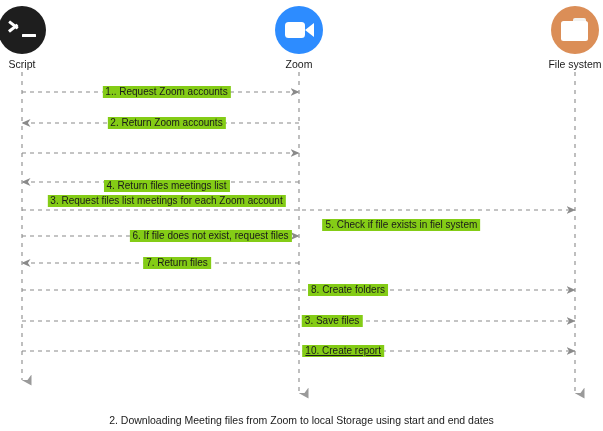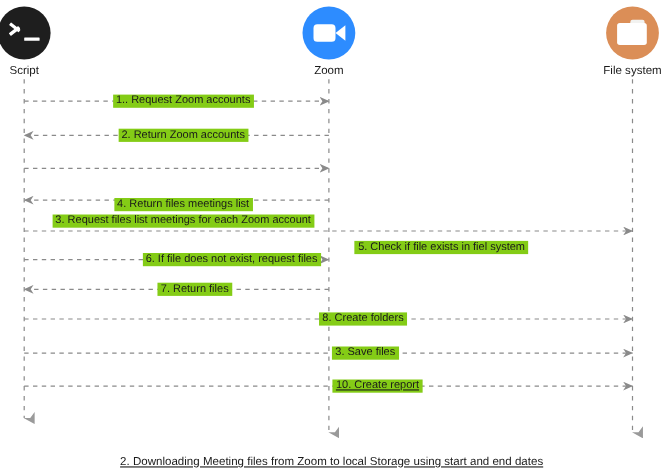--- a/index.html
+++ b/index.html
@@ -134,21 +134,20 @@
   }
 
   .caption {
     position: absolute;
     left: 0;
     right: 0;
     text-align: center;
     font-size: 10.5px;
     color: #1a1a1a;
     white-space: nowrap;
-    text-decoration: underline;
   }
 
   .msg-label {
     position: absolute;
     font-size: 10px;
     line-height: 12px;
     color: #1a1a1a;
     background: #84cc16;
     padding: 0 3px;
     white-space: nowrap;
@@ -215,18 +214,18 @@
 </div>
 
 <div id="msg-labels">
     <div class="msg-label" style="left: 166.5px; top: 92px;">1.. Request Zoom accounts</div>
     <div class="msg-label" style="left: 166.5px; top: 123px;">2. Return Zoom accounts</div>
     <div class="msg-label" style="left: 166.5px; top: 153px; margin-top: 48px;">3. Request files list meetings for each Zoom account</div>
     <div class="msg-label" style="left: 166.5px; top: 186px;">4. Return files meetings list</div>
     <div class="msg-label" style="left: 401.45px; top: 225px;">5. Check if file exists in fiel system</div>
     <div class="msg-label" style="left: 166.5px; top: 236px; margin-left: 44px;">6. If file does not exist, request files</div>
     <div class="msg-label" style="left: 177px; top: 263px;">7. Return files</div>
-    <div class="msg-label" style="left: 330px; top: 290px;">8. Create folders</div>
+    <div class="msg-label" style="left: 348px; top: 290px;">8. Create folders</div>
     <div class="msg-label" style="left: 332.075px; top: 321px;">3. Save files</div>
     <div class="msg-label" style="left: 343.175px; top: 351px; text-decoration: underline;">10. Create report</div>
   </div>
 
 <div class="caption" style="top:414px">2. Downloading Meeting files from Zoom to local Storage using start and end dates</div>
 
 </body></html>

